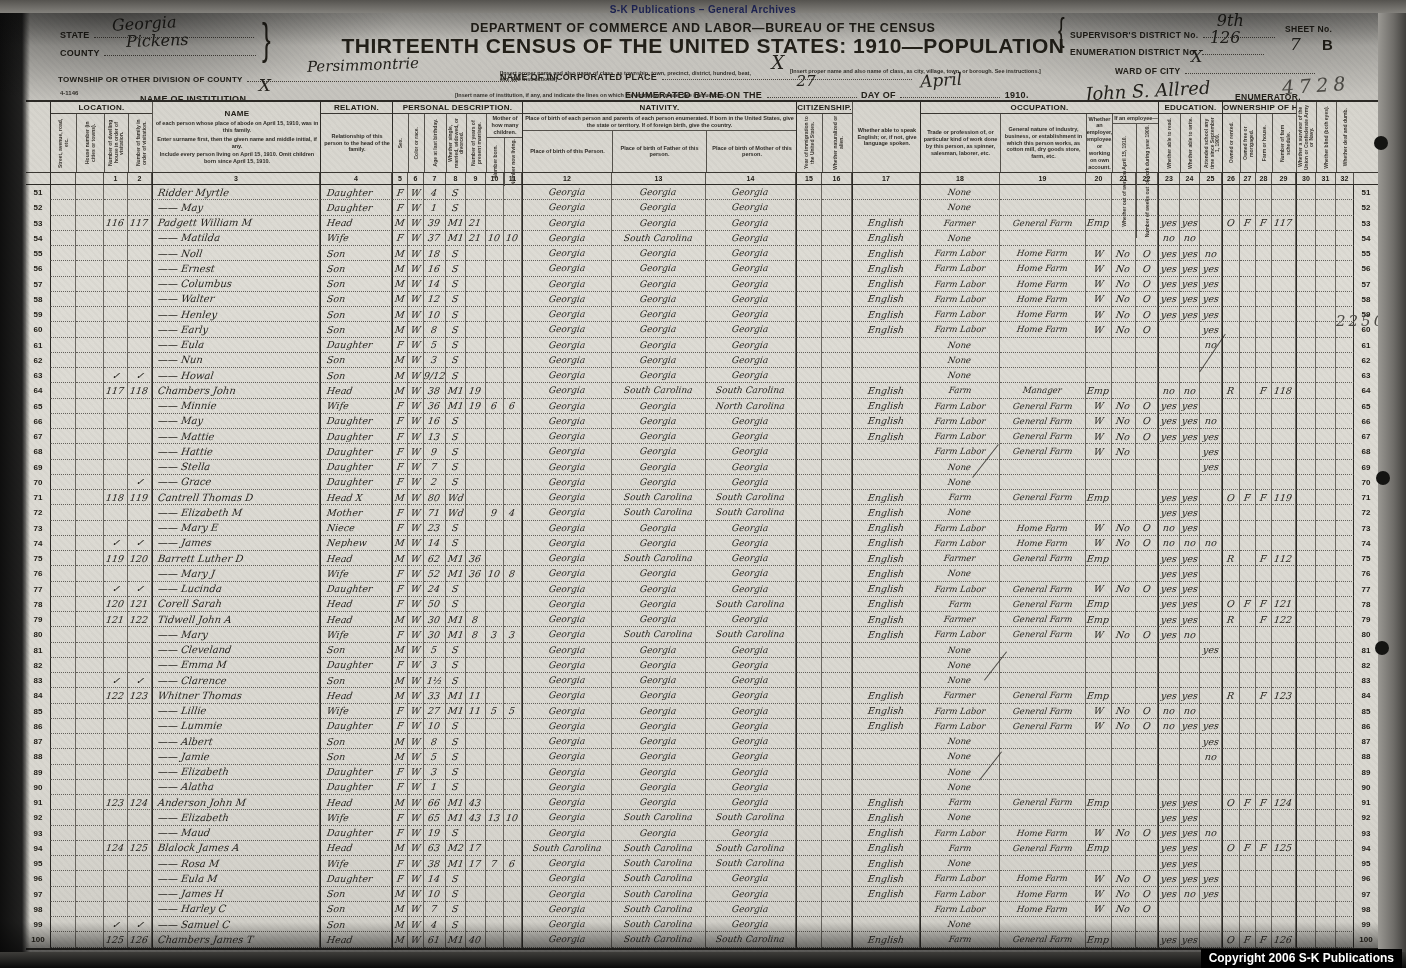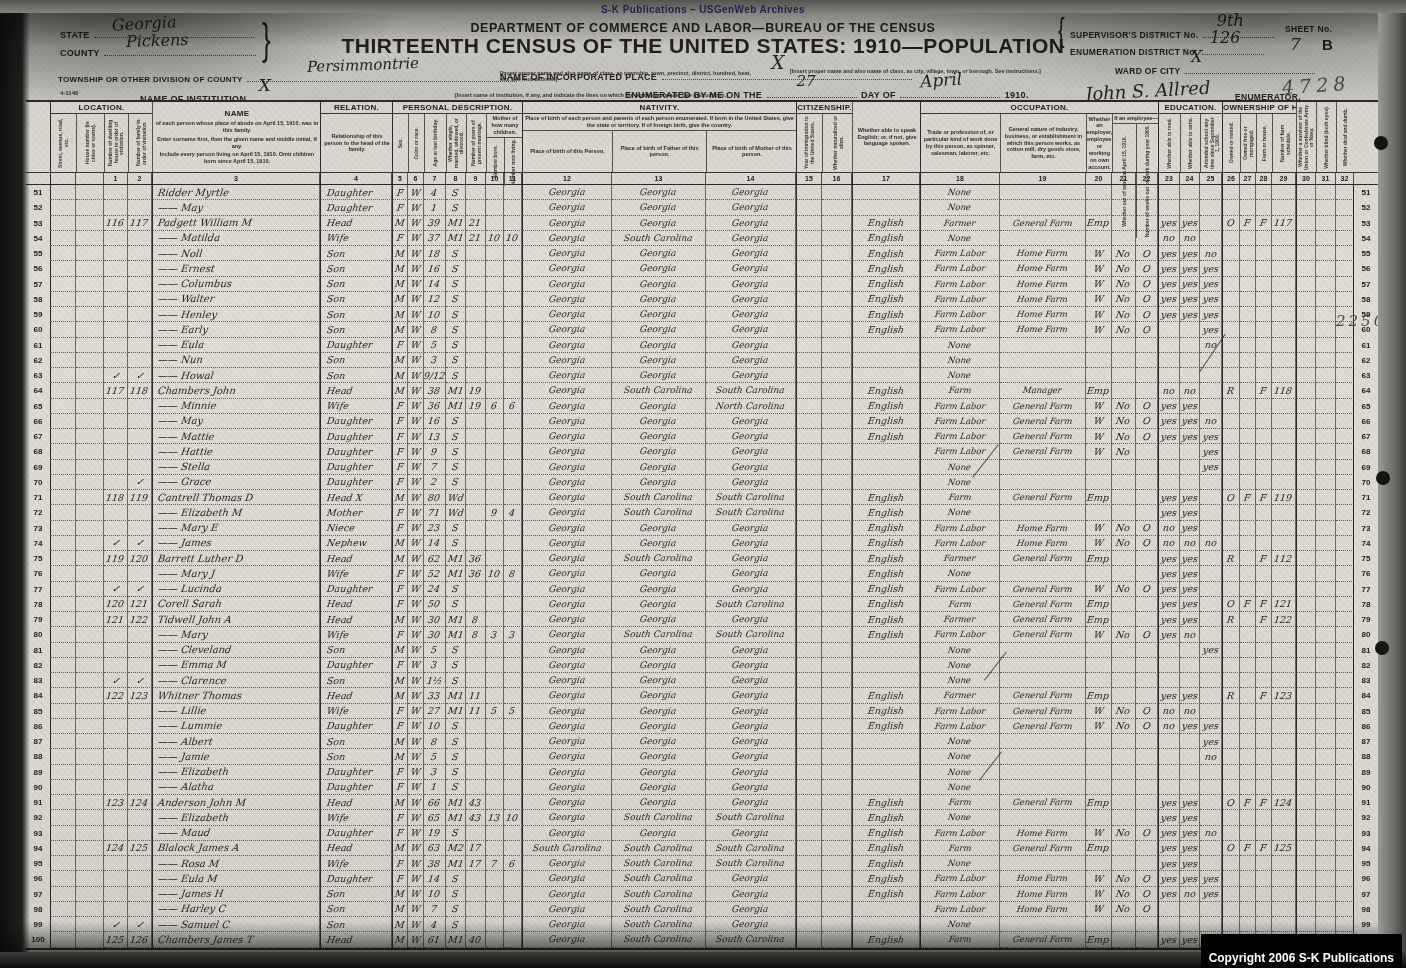--- a/index.html
+++ b/index.html
@@ -15,21 +15,21 @@
       linear-gradient(to right, rgba(5,5,5,.95) 0px, rgba(5,5,5,.85) 22px, transparent 30px),
       linear-gradient(to top, rgba(5,5,5,.9) 0px, rgba(10,10,10,.55) 18px, transparent 46px),
       repeating-linear-gradient(47deg, rgba(0,0,0,.022) 0 2px, transparent 2px 5px);}
   .topband{position:absolute;left:0;top:0;width:100%;height:13px;z-index:50;
     background:linear-gradient(#55534f,#83817c);text-align:center;}
   .topband span{font-size:10px;font-weight:bold;color:#1b2150;letter-spacing:.4px;
     position:relative;top:-1px;}
   .botband{position:absolute;left:0;bottom:0;width:100%;height:16px;z-index:50;
     background:linear-gradient(to bottom,#3e3d3a,#0a0a0a);}
   .copybox{position:absolute;right:4px;bottom:0px;z-index:55;background:#000;
-    color:#fff;font-weight:bold;font-size:12px;padding:17px 8px 3px 8px;}
+    color:#fff;font-weight:bold;font-size:12px;padding:2px 8px 3px 8px;}
   .spine{position:absolute;right:0;top:0;width:28px;height:968px;z-index:45;
     background:linear-gradient(to right,#9a9893,#6f6d69 55%,#403f3c);}
   .hole{position:absolute;width:14px;height:14px;border-radius:50%;background:#141412;z-index:46;}
   
   .pr{position:absolute;white-space:nowrap;}
   .lbl{font-weight:bold;letter-spacing:.3px;color:#232019;}
   .tiny{font-size:6px;color:#33302b;font-weight:bold;}
   .dots{display:inline-block;border-bottom:1px dotted #4a463f;height:11px;}
   .hw{font-family:"DejaVu Serif",serif;font-style:italic;color:#24221d;}
   .pencil{font-family:"DejaVu Serif",serif;font-style:italic;color:#4c4a45;}
@@ -74,21 +74,21 @@
   .tc.k-bp span,.tc.k-fbp span,.tc.k-mbp span{font-size:9px;}
   .tc.k-trade span,.tc.k-ind span{font-size:8.5px;}
   .slash{position:absolute;z-index:30;border-left:1.6px solid rgba(40,38,34,.8);}
 </style>
 </head>
 <body>
 
 <div class="page">
 
   <div class="topband">
-    <span>S-K Publications – USGenWeb Archives</span>
+    <span>S-K Publications – General Archives</span>
   </div>
 
   <div class="pr" style="left:60px;top:24px">
     <span class="lbl" style="font-size:9px">STATE</span>
     <span class="dots" style="width:160px;position:relative;">
       <span class="hw" style="position:absolute;left:18px;top:-12px;font-size:16px;transform:rotate(-3deg)">Georgia</span>
     </span>
   </div>
   <div class="pr" style="left:60px;top:42px">
     <span class="lbl" style="font-size:9px">COUNTY</span>

